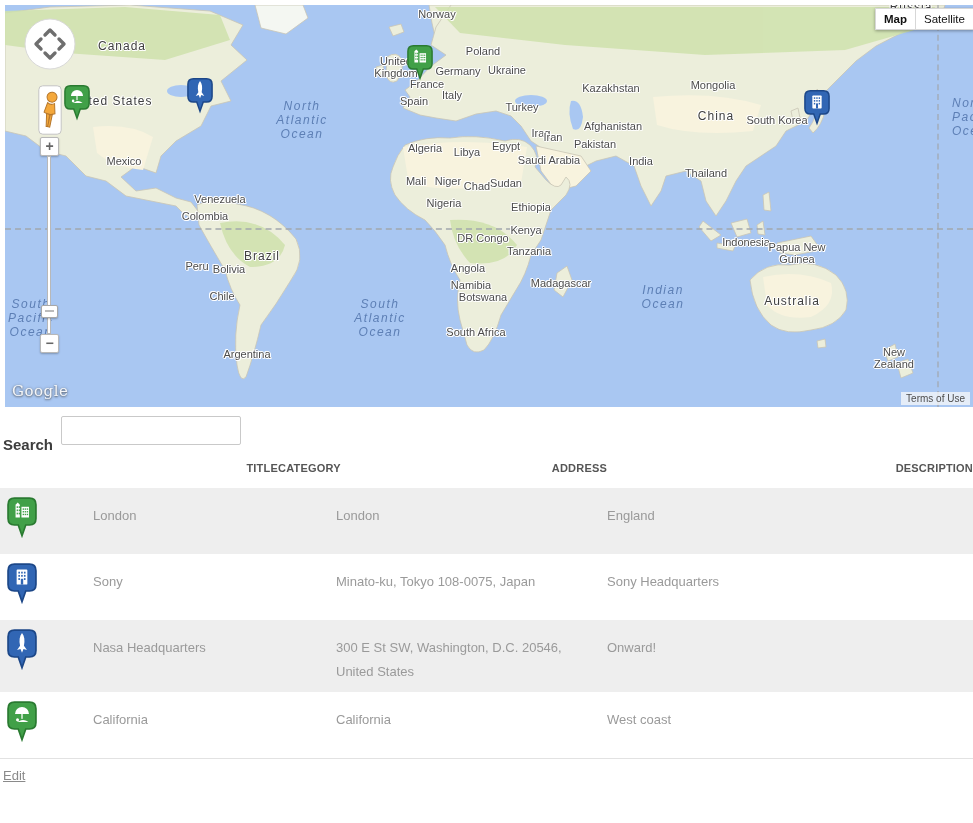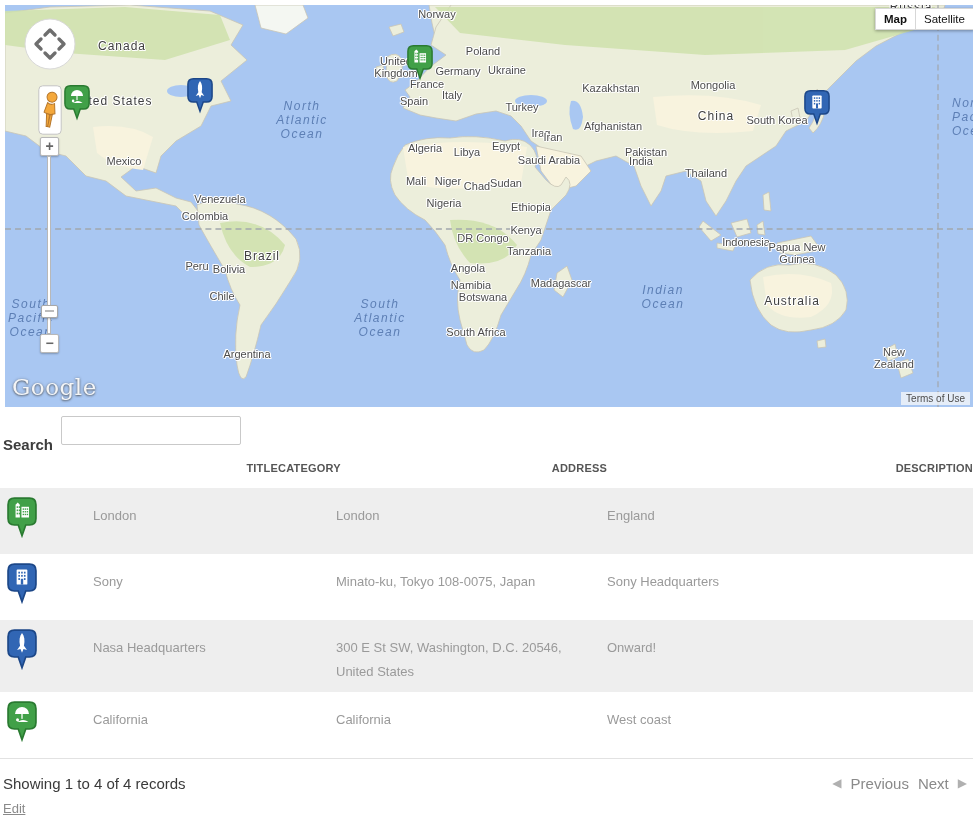--- a/index.html
+++ b/index.html
@@ -36,21 +36,21 @@
   .zoom-handle{position:absolute;left:36px;top:300px;width:17px;height:13px;background:#fff;
                border:1px solid #a8a8a8;border-radius:2px;box-shadow:0 1px 2px rgba(0,0,0,.25);
                box-sizing:border-box;cursor:pointer;}
   .zoom-handle:after{content:"";display:block;margin:4px 3px;border-top:2px solid #bbb;}
 
   .map-type{position:absolute;left:870px;top:3px;display:flex;box-shadow:0 1px 3px rgba(0,0,0,.35);}
   .map-type .btn{background:#fff;font-size:11.5px;color:#111;padding:4px 8px;cursor:pointer;
                  border:1px solid #d7d7d7;}
   .map-type .btn.active{font-weight:bold;border-right:none;}
   .google-logo{position:absolute;left:7px;bottom:7px;font-family:"DejaVu Serif",serif;
-               font-size:23px;color:rgba(255,255,255,.92);letter-spacing:.5px;
+               font-size:15px;color:rgba(255,255,255,.92);letter-spacing:.5px;
                text-shadow:0 1px 2px rgba(70,70,70,.75),0 0 3px rgba(70,70,70,.4);}
   .terms{position:absolute;right:3px;bottom:2px;font-size:10px;color:#4d4d4d;
          background:rgba(250,250,250,.75);padding:1px 5px;cursor:pointer;}
 
   
   .dt-controls{display:flex;justify-content:space-between;align-items:center;
                padding:7px 6px 4px 3px;height:32px;}
   .dt-left{display:flex;align-items:center;gap:8px;font-size:15px;color:#3d3d3d;}
   .select-wrap{position:relative;}
   .page-select{width:63px;height:30px;border:1px solid #c6c6c6;border-radius:4px;
@@ -250,21 +250,21 @@
           </div>
           <div class="lbl c" style="left: 536px; top: 128px;">
             <div>Iraq</div>
           </div>
           <div class="lbl c" style="left: 548px; top: 132px;">
             <div>Iran</div>
           </div>
           <div class="lbl c" style="left: 608px; top: 121px;">
             <div>Afghanistan</div>
           </div>
-          <div class="lbl c" style="left: 641px; top: 139px; margin-top: 8px;">
+          <div class="lbl c" style="left: 590px; top: 139px;">
             <div>Pakistan</div>
           </div>
           <div class="lbl c" style="left: 544px; top: 155px;">
             <div>Saudi Arabia</div>
           </div>
           <div class="lbl c" style="left: 411px; top: 176px;">
             <div>Mali</div>
           </div>
           <div class="lbl c" style="left: 443px; top: 176px;">
             <div>Niger</div>
@@ -542,24 +542,15 @@
             </svg></td>
           <td>California</td>
           <td></td>
           <td>California</td>
           <td>West coast</td>
         </tr>
       </tbody>
   </table>
 
   
-  <div class="dt-footer">
-    <div class="dt-info">Showing 1 to 4 of 4 records</div>
-    <div class="dt-pager">
-      <span class="pg-arrow">◀</span>
-      <span class="pg-btn">Previous</span>
-      <span class="pg-btn">Next</span>
-      <span class="pg-arrow">▶</span>
-    </div>
-  </div>
   <a class="edit-link">Edit</a>
 
 </div>
 
 </body></html>

